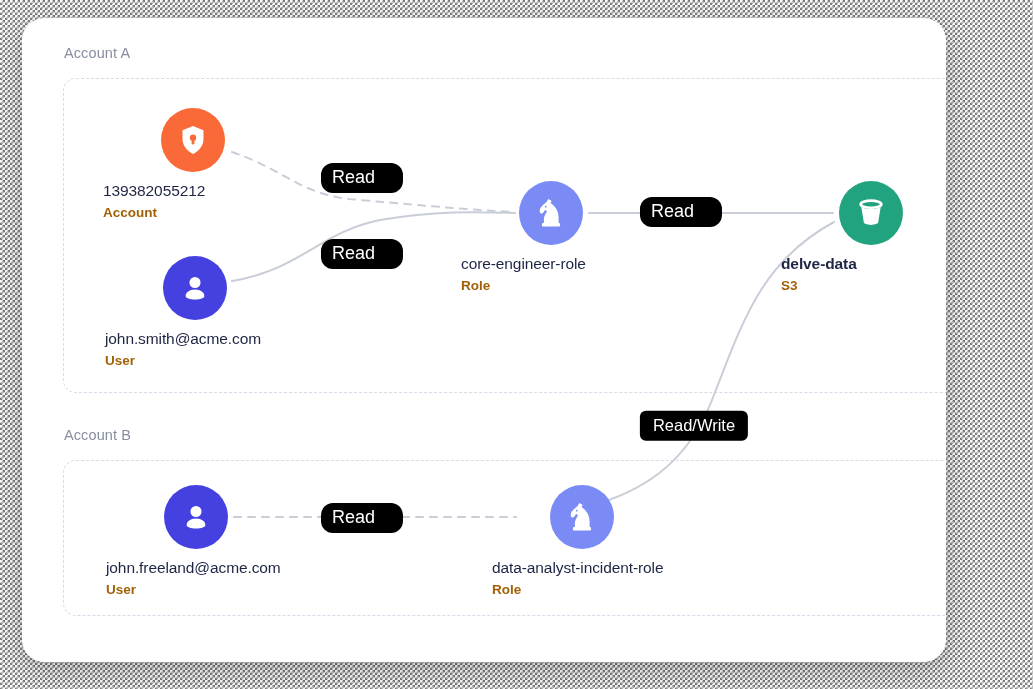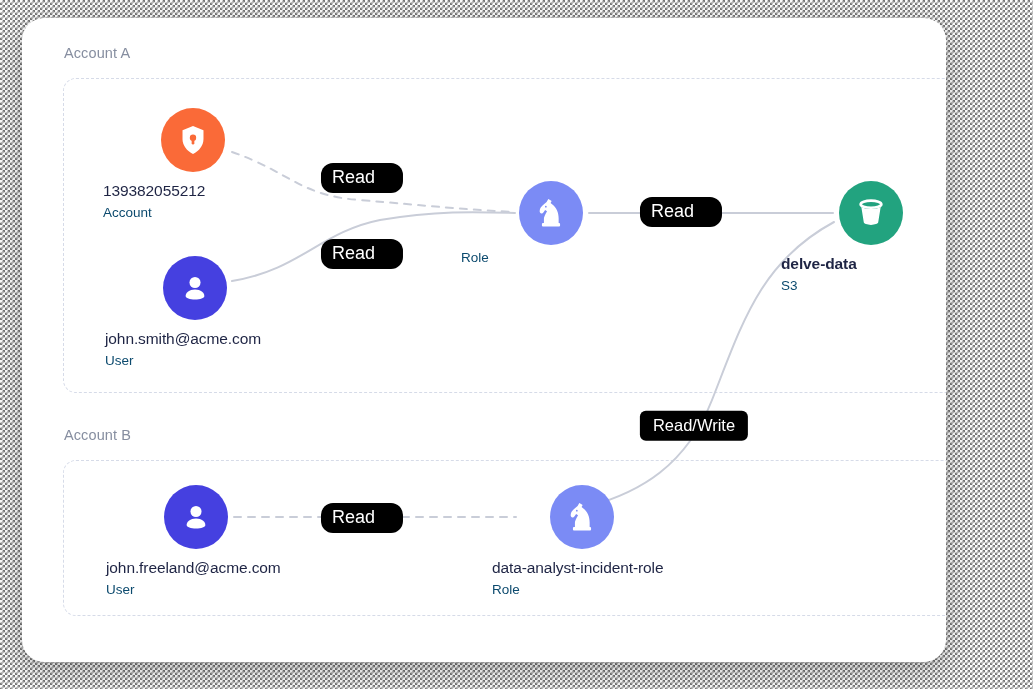--- a/index.html
+++ b/index.html
@@ -92,22 +92,23 @@
     margin-top: 10px;
     font-size: 15.5px;
     color: #1e2444;
     white-space: nowrap;
     letter-spacing: -0.1px;
   }
   .node .n-label.bold { font-weight: bold; }
   .node .n-type {
     margin-top: 5px;
     font-size: 13.5px;
-    color: #0c4a6e;
-    white-space: nowrap;
+    color: #a16207;
+    white-space: nowrap;
+    font-weight: bold;
   }
 
   
   .badge {
     position: absolute;
     background: #000000;
     color: #ffffff;
     font-size: 18px;
     border-radius: 12px;
     padding: 5px 28px 6px 11px;
@@ -163,20 +164,21 @@
         <div class="n-type">User</div>
       </div>
       <div class="node" style="left: 529px; top: 163px;">
         <div class="bubble" style="background: rgb(123, 139, 245);">
           <svg width="34" height="34" viewBox="0 0 24 24">
             <path fill="#ffffff" d="M10.1 2.1 8.9 4.3 6.2 6.6c-1.5 1.3-2.2 2.7-2.2 4.2 0 .9.5 1.5 1.3 1.5.55 0 .95-.25 1.45-.9l1.1-1.45 1.35.75-1.15 2.2c-.75 1.45-1.05 2.35-1.05 3.45v2.9h10.4v-3.3c0-4.3-1.5-7.5-4.4-9.9l-1.3-1.1.75-1.35-2.3-1.45z"></path>
             <rect x="5.6" y="19.1" width="12.8" height="2.5" rx="0.7" fill="#ffffff"></rect>
             <circle cx="8.35" cy="7.55" r="0.62" fill="#7b8bf5"></circle>
           </svg>
         </div>
+        <div class="n-label">core-engineer-role</div>
         <div class="n-type">Role</div>
       </div>
       <div class="node" style="left: 849px; top: 163px;">
         <div class="bubble" style="background: rgb(34, 163, 127);">
           <svg width="34" height="34" viewBox="0 0 24 24">
             <ellipse cx="12" cy="5.8" rx="7.3" ry="2.5" fill="none" stroke="#ffffff" stroke-width="1.9"></ellipse>
             <path fill="#ffffff" d="M5.15 7.6 6.9 18.6c.15 1 2.4 1.8 5.1 1.8s4.95-.8 5.1-1.8L18.85 7.6c-1.3 1.05-3.95 1.65-6.85 1.65S6.45 8.65 5.15 7.6z"></path>
           </svg>
         </div>
         <div class="n-label bold">delve-data</div>

